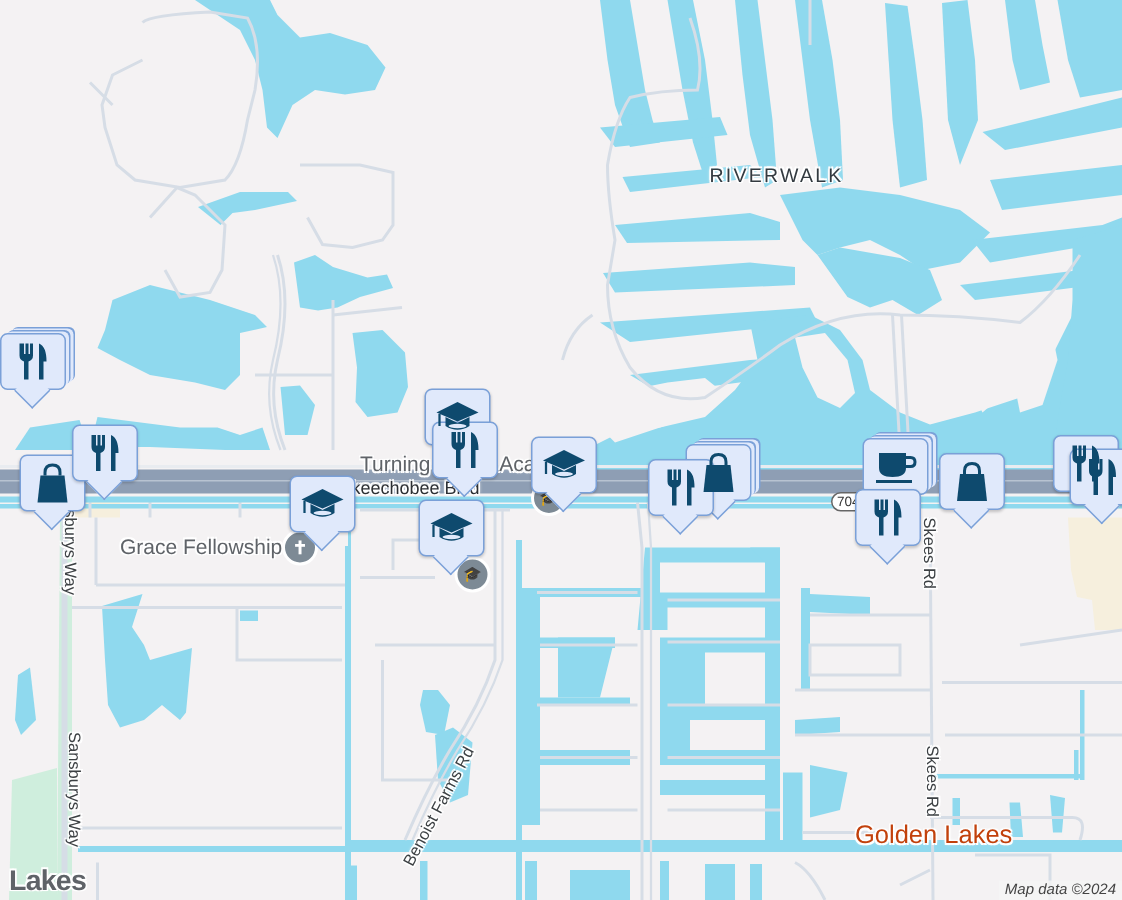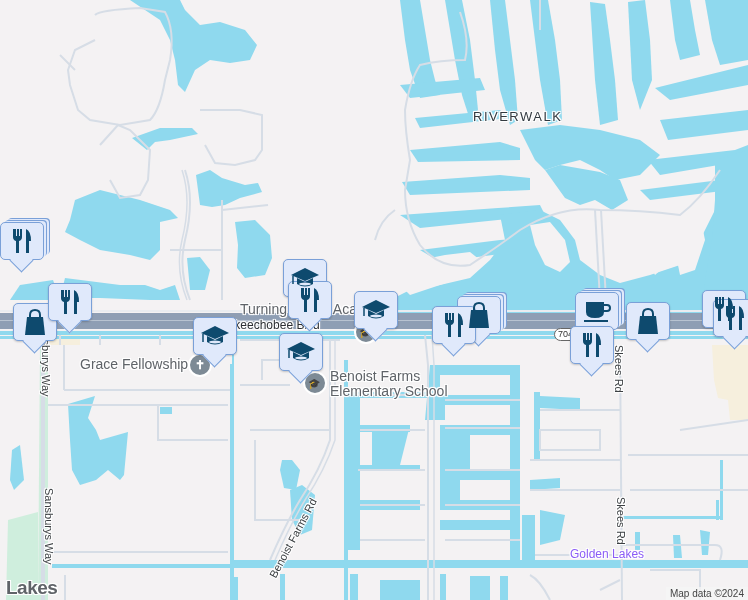--- a/index.html
+++ b/index.html
@@ -5,32 +5,32 @@
     html, body { margin:0; padding:0; }
     body { width:748px; height:600px; overflow:hidden; background:#f4f2f3; font-family:"Liberation Sans", sans-serif; }
     #map { position:relative; width:748px; height:600px; overflow:hidden; background:#f4f2f3; }
     #map svg.base { position:absolute; left:0; top:0; }
     .lbl { position:absolute; color:#3c4043; white-space:nowrap; font-family:"Liberation Sans", sans-serif;
       text-shadow: 0 0 2px #fff, 0 0 2px #fff, 0 0 3px #fff, 1px 1px 0 #fff, -1px -1px 0 #fff, 1px -1px 0 #fff, -1px 1px 0 #fff; }
     .lbl.area { font-size:13px; letter-spacing:1.5px; color:#333a40; font-weight:normal; }
     .lbl.poi { font-size:14px; color:#5f6368; line-height:15px; }
     .lbl.road { font-size:11px; color:#3c4043; }
     .lbl.hwy { font-size:12px; color:#2c2f33; }
-    .lbl.town { font-size:12px; color:#8b5cf6; }
+    .lbl.town { font-size:17px; color:#c2410c; }
     .lbl.vert { transform-origin:left top; transform:rotate(90deg); }
     .lbl.diag { transform-origin:left top; transform:rotate(-62deg); }
     .pin { position:absolute; width:44px; height:50px; }
     .pin .box { position:absolute; left:0; top:0; width:42px; height:36px; background:#e0e9fb; border:1px solid #7aa0d8; border-radius:5px; display:flex; align-items:center; justify-content:center; box-shadow:0 1px 2px rgba(0,0,0,0.2); }
     .pin .tip { position:absolute; left:13px; top:30px; width:16px; height:16px; background:#e0e9fb; border-right:1px solid #7aa0d8; border-bottom:1px solid #7aa0d8; transform:rotate(45deg); }
     .pin svg { position:relative; z-index:2; }
     .stack .box { box-shadow:3px -2px 0 -1px #e0e9fb, 4px -3px 0 -1px #7aa0d8, 6px -4px 0 -1px #e0e9fb, 7px -5px 0 -1px #7aa0d8; }
     .badge { position:absolute; width:20px; height:20px; border-radius:50%; background:#7d8a95; border:2px solid #fff; display:flex; align-items:center; justify-content:center; color:#fff; font-size:12px; font-weight:bold; }
     .google { position:absolute; left:6px; top:577px; font-family:"Liberation Sans", sans-serif; font-size:19px; font-weight:bold; color:#5f6368; letter-spacing:-0.5px;
       text-shadow: 0 0 2px #fff, 1px 1px 0 #fff, -1px -1px 0 #fff, 1px -1px 0 #fff, -1px 1px 0 #fff; }
-    .attr { position:absolute; right:0; bottom:0; background:rgba(245,245,245,0.8); font-size:10px; color:#444; padding:1px 4px; }
+    .attr { position:absolute; right:0; bottom:0; background:rgba(245,245,245,0.8); font-size:10px; color:#444; padding:1px 4px;font-style:italic; }
     .shield { position:absolute; background:#fff; border:1px solid #666; border-radius:7px; font-size:9px; color:#333; padding:0 3px; line-height:11px; }
   </style>
 </head>
 <body>
 
 <div id="map">
   <svg class="base" width="748" height="600" viewBox="0 0 748 600">
 
     <path d="M712 345 L748 345 L748 420 L730 420 L728 400 L718 398 L714 380 Z" fill="#f6efdd"></path>
     <path d="M40 345 L48 345 L48 600 L38 600 Z" fill="#cfeedd"></path>
@@ -181,24 +181,20 @@
     <rect x="41" y="336" width="4" height="264" fill="#d6dde6"></rect>
   </svg>
 
   <div class="lbl area" style="left:473px;top:109px;">RIVERWALK</div>
   <div class="lbl poi" style="left:240px;top:302px;">Turning Points Academy</div>
   <div class="lbl hwy" style="left:225px;top:318px;">Okeechobee Blvd</div>
   <div class="lbl poi" style="left:80px;top:357px;text-align:right;">Grace Fellowship</div>
   <div class="badge" style="left:188px;top:353px;">
       <span>✝</span>
     </div>
-  <div class="lbl poi" style="left:330px;top:369px;">
-    <div>Benoist Farms</div>
-    <div>Elementary School</div>
-  </div>
   <div class="badge" style="left:303px;top:371px;font-size:10px;">
       <span>🎓</span>
     </div>
   <div class="badge" style="left:354px;top:320px;font-size:10px;">
       <span>🎓</span>
     </div>
 
   <div class="lbl road vert" style="left:52px;top:320px;">Sansburys Way</div>
   <div class="lbl road vert" style="left:55px;top:488px;">Sansburys Way</div>
   <div class="lbl road diag" style="left:267px;top:574px;">Benoist Farms Rd</div>

